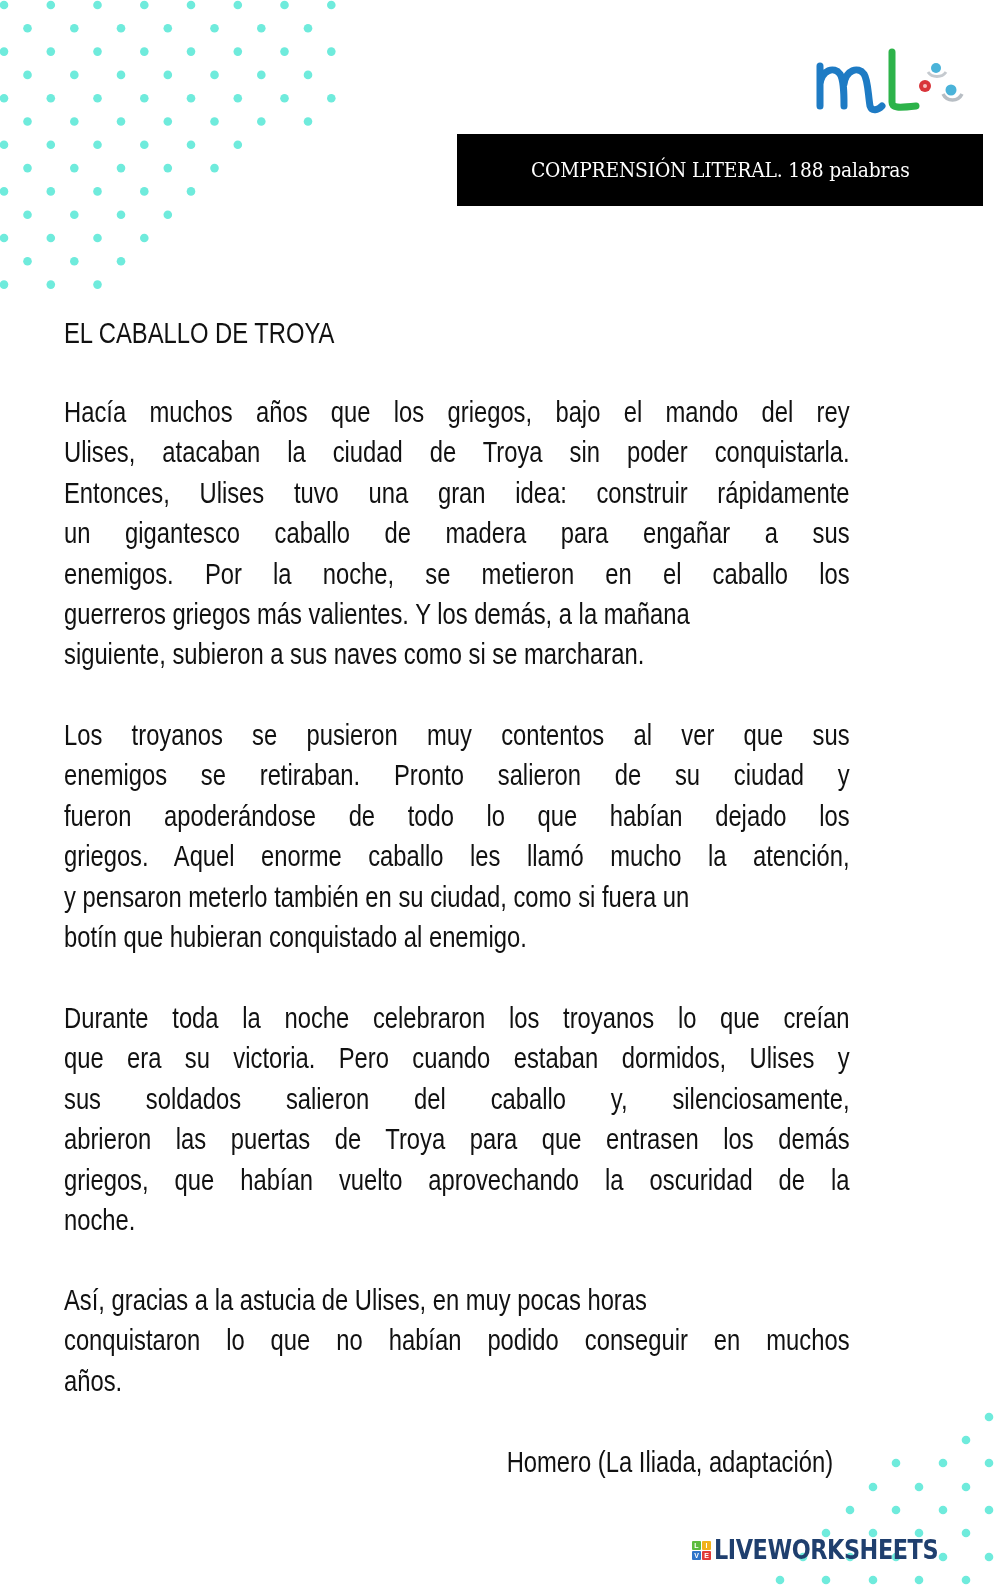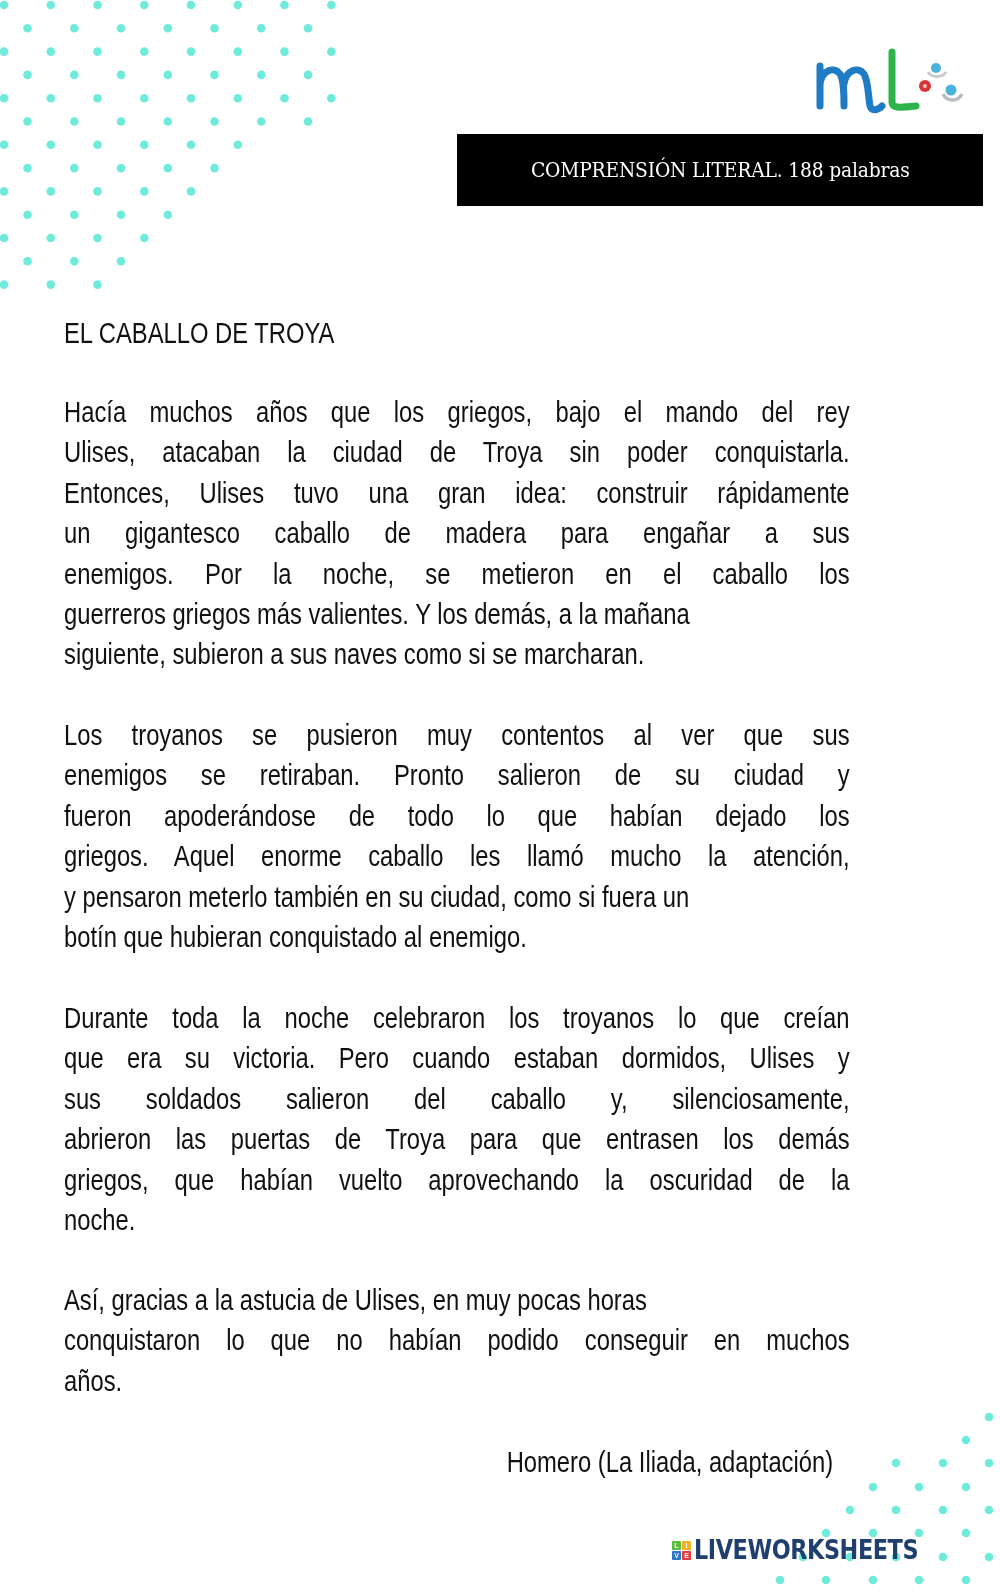--- a/index.html
+++ b/index.html
@@ -36,21 +36,21 @@
   .line { display: block; white-space: nowrap; height: 40.4px; }
   .line.j { text-align: justify; text-align-last: justify; white-space: normal; }
   .p1 { top: 392px; }
   .p2 { top: 715px; }
   .p3 { top: 998px; }
   .p4 { top: 1280px; }
   .attribution {
     position: absolute; top: 1442px; left: 0; width: 938px;
     text-align: right; font-size: 29px; line-height: 40px; white-space: nowrap;
   }
-  .lw-footer { position: absolute; left: 672px; top: 1536px; height: 28px; display: flex; align-items: center; }
+  .lw-footer { position: absolute; left: 692px; top: 1536px; height: 28px; display: flex; align-items: center; }
   .lw-grid { display: grid; grid-template-columns: 9px 9px; grid-template-rows: 9px 9px; gap: 1px; margin-right: 3px; }
   .lw-grid span {
     display: flex; align-items: center; justify-content: center;
     font-size: 7px; font-weight: bold; color: #fff; border-radius: 1px;
   }
   .lw-text {
     font-family: "DejaVu Sans", sans-serif; font-weight: bold; font-size: 26px;
     letter-spacing: -0.5px; display: inline-block; transform-origin: 0 50%;
     transform: scaleX(0.86);
   }

